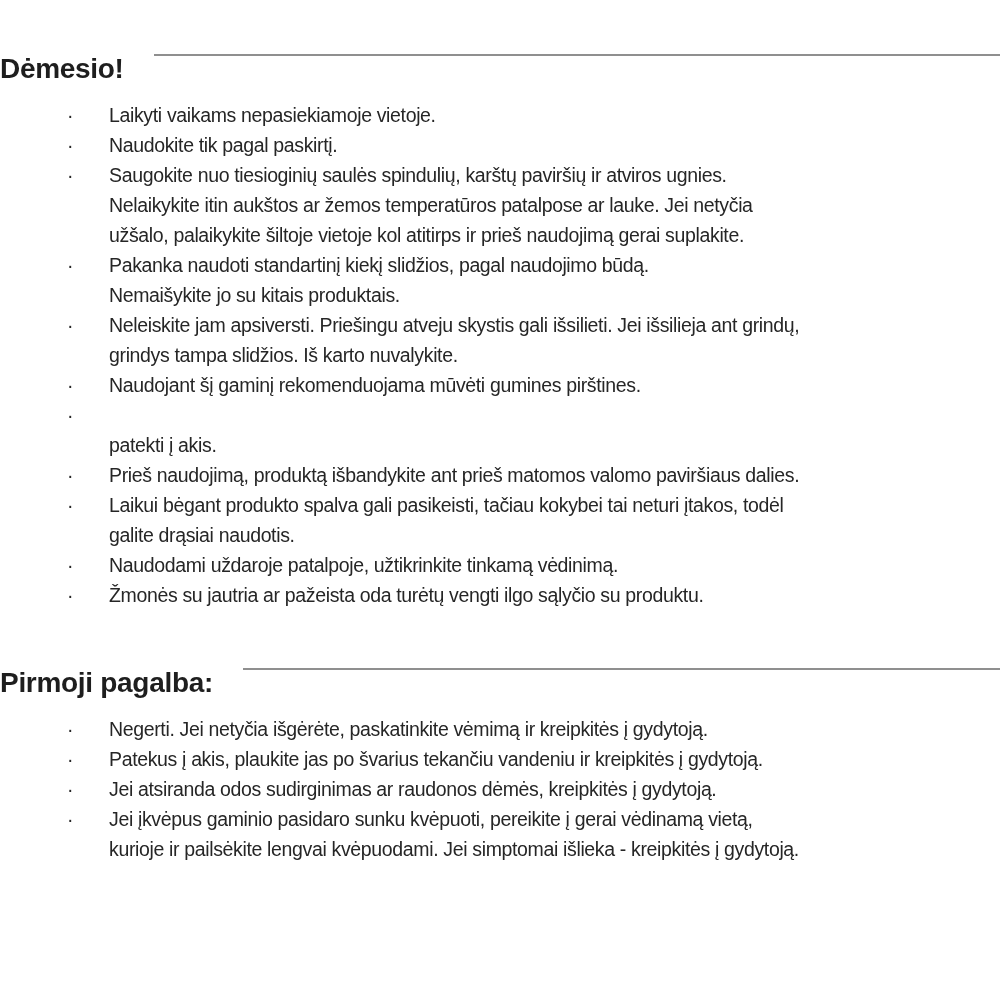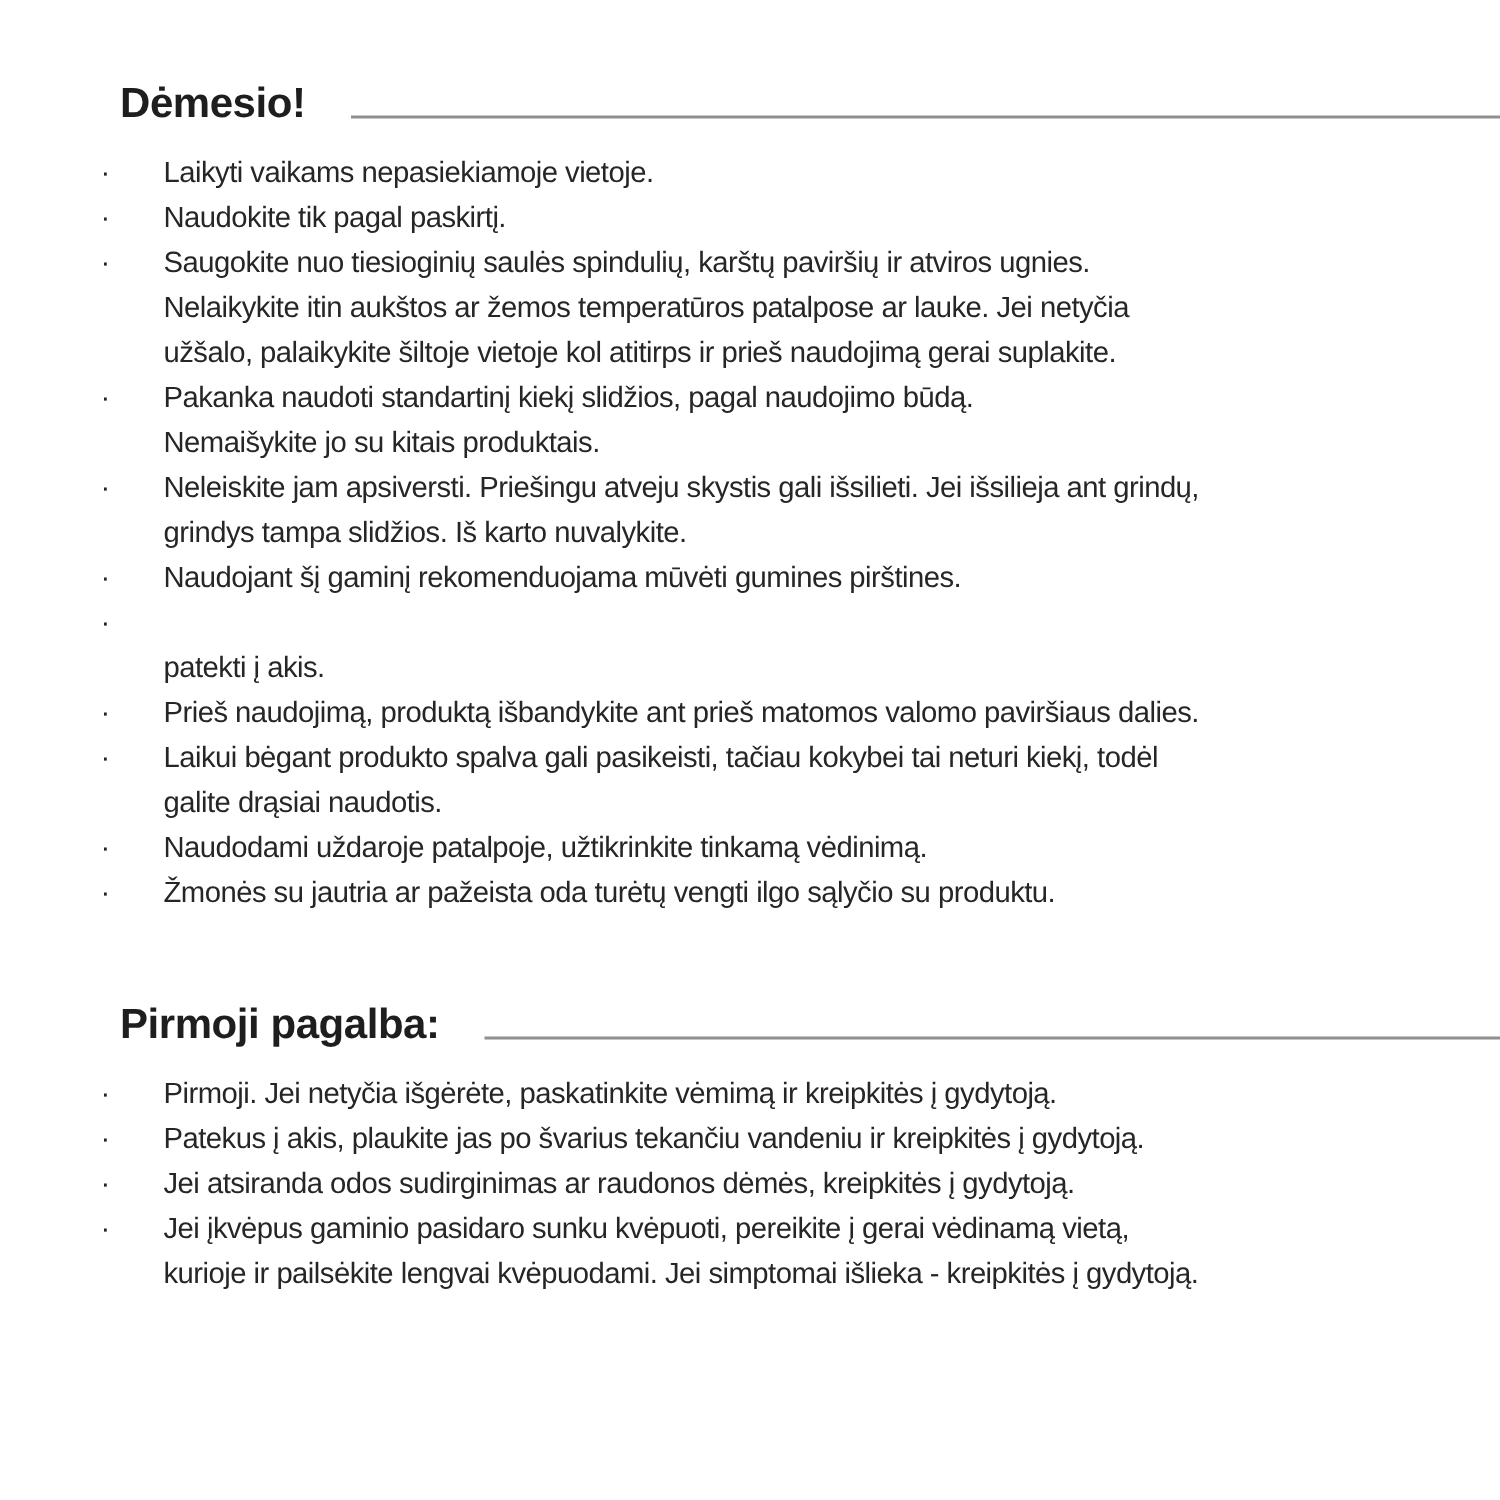--- a/index.html
+++ b/index.html
@@ -7,22 +7,20 @@
     margin: 0; padding: 0;
     width: 1000px; height: 1000px;
     background: #ffffff;
     font-family: "Liberation Sans", "DejaVu Sans", sans-serif;
     color: #262626;
     overflow: hidden;
   }
   .page { width: 1000px; height: 1000px; }
   .section-header {
     display: flex;
-    align-items: flex-end;
-    padding-left: 80px;
     margin: 0;
   }
   .section-heading {
     margin: 0;
     font-size: 28px;
     line-height: 1.1;
     font-weight: bold;
     letter-spacing: -0.3px;
     color: #1e1e1e;
     white-space: nowrap;
@@ -125,21 +123,21 @@
           <span class="row-text">patekti į akis.</span>
         </div>
 
         <div class="row">
           <span class="prefix">·</span>
           <span class="row-text">Prieš naudojimą, produktą išbandykite ant prieš matomos valomo paviršiaus dalies.</span>
         </div>
 
         <div class="row">
           <span class="prefix">·</span>
-          <span class="row-text">Laikui bėgant produkto spalva gali pasikeisti, tačiau kokybei tai neturi kiekį, todėl</span>
+          <span class="row-text">Laikui bėgant produkto spalva gali pasikeisti, tačiau kokybei tai neturi įtakos, todėl</span>
         </div>
 
         <div class="row">
           <span class="prefix"></span>
           <span class="row-text">galite drąsiai naudotis.</span>
         </div>
 
         <div class="row">
           <span class="prefix">·</span>
           <span class="row-text">Naudodami uždaroje patalpoje, užtikrinkite tinkamą vėdinimą.</span>
@@ -154,21 +152,21 @@
 
   <section id="section-firstaid">
     <div class="section-header">
       <h2 class="section-heading">Pirmoji pagalba:</h2>
       <div class="heading-rule"></div>
     </div>
     <div class="bullet-list">
 
         <div class="row">
           <span class="prefix">·</span>
-          <span class="row-text">Pirmoji. Jei netyčia išgėrėte, paskatinkite vėmimą ir kreipkitės į gydytoją.</span>
+          <span class="row-text">Negerti. Jei netyčia išgėrėte, paskatinkite vėmimą ir kreipkitės į gydytoją.</span>
         </div>
 
         <div class="row">
           <span class="prefix">·</span>
           <span class="row-text">Patekus į akis, plaukite jas po švarius tekančiu vandeniu ir kreipkitės į gydytoją.</span>
         </div>
 
         <div class="row">
           <span class="prefix">·</span>
           <span class="row-text">Jei atsiranda odos sudirginimas ar raudonos dėmės, kreipkitės į gydytoją.</span>

